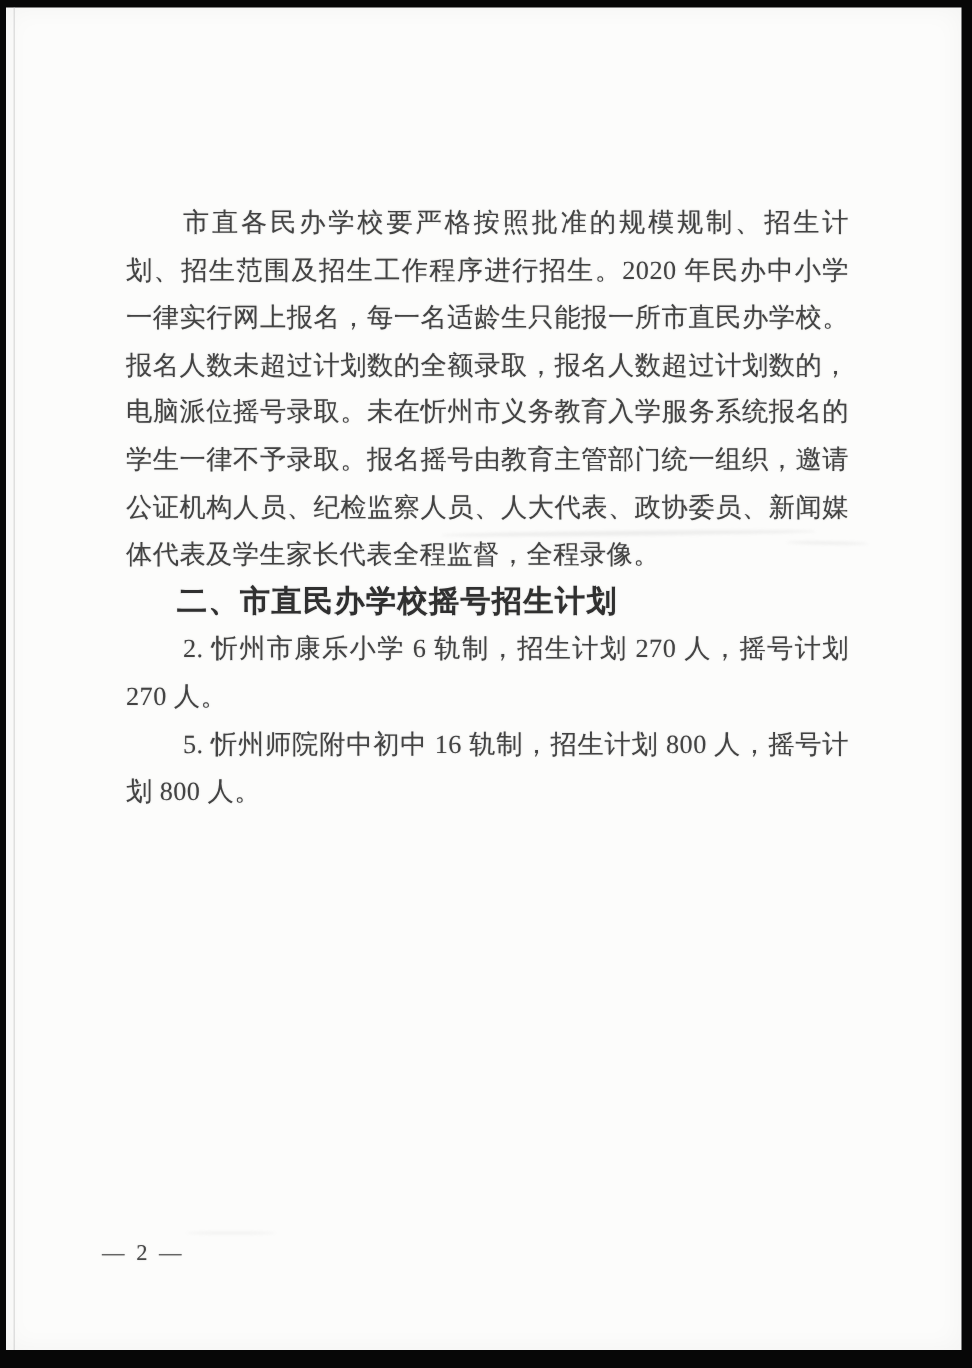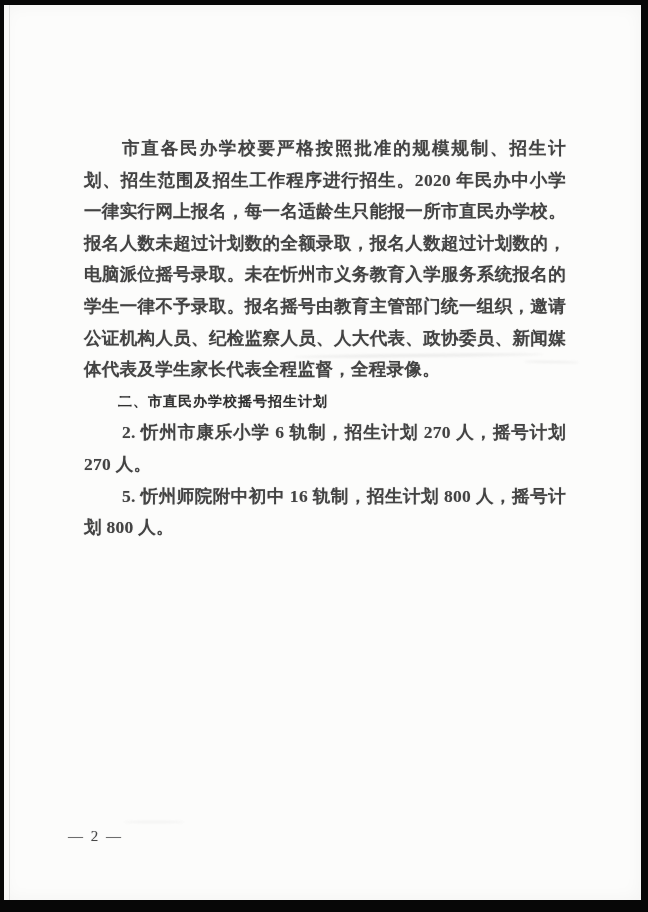--- a/index.html
+++ b/index.html
@@ -27,27 +27,27 @@
     position: absolute;
     left: 80px; top: 128px;
     width: 482px;
     color: #434343;
     font-size: 17.5px;
     line-height: 31.6px;
     letter-spacing: 0.3px;
     text-align: justify;
     text-shadow: 0 0 1px rgba(70,70,70,0.35);
   }
-  .content p { margin: 0; font-weight: bold; }
+  .content p { margin: 0; }
   p.body-para { text-indent: 38px; }
   p.heading-para {
     text-indent: 34px;
     font-family: "Liberation Sans", "DejaVu Sans", sans-serif;
     font-weight: 700;
-    font-size: 14px;
+    font-size: 20px;
     color: #303030;
     letter-spacing: 1px;
     text-align: left;
   }
   .page-number {
     position: absolute;
     left: 64px; top: 823px;
     font-size: 15px;
     color: #474747;
     letter-spacing: 2px;

